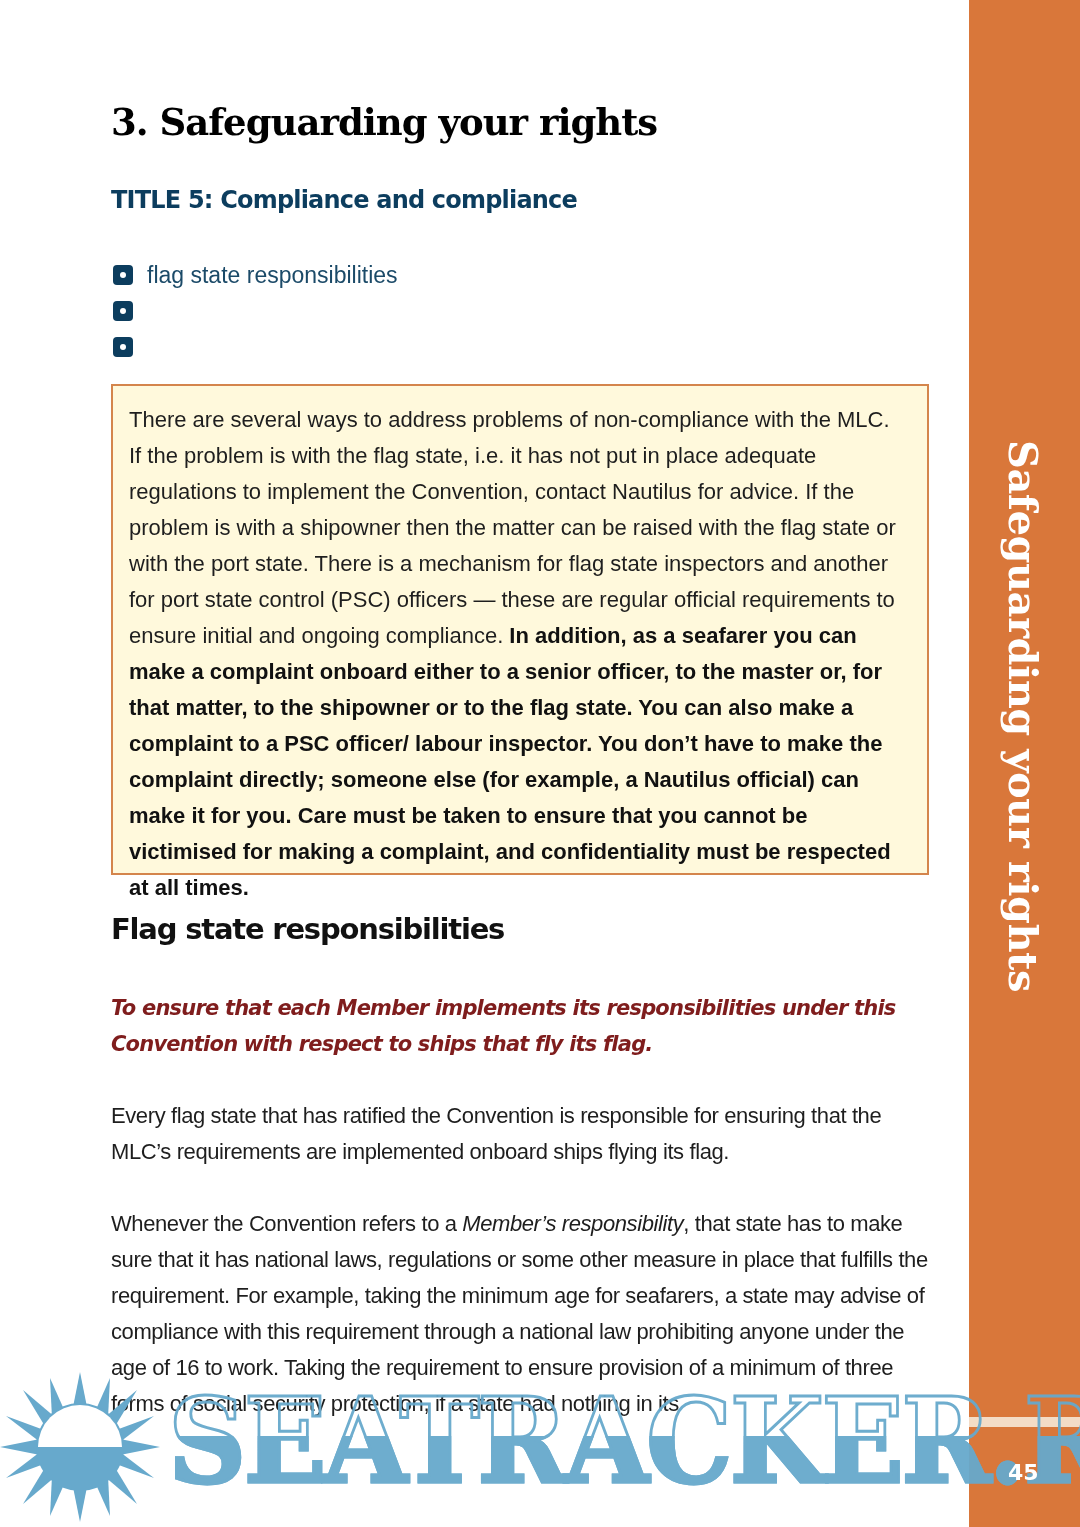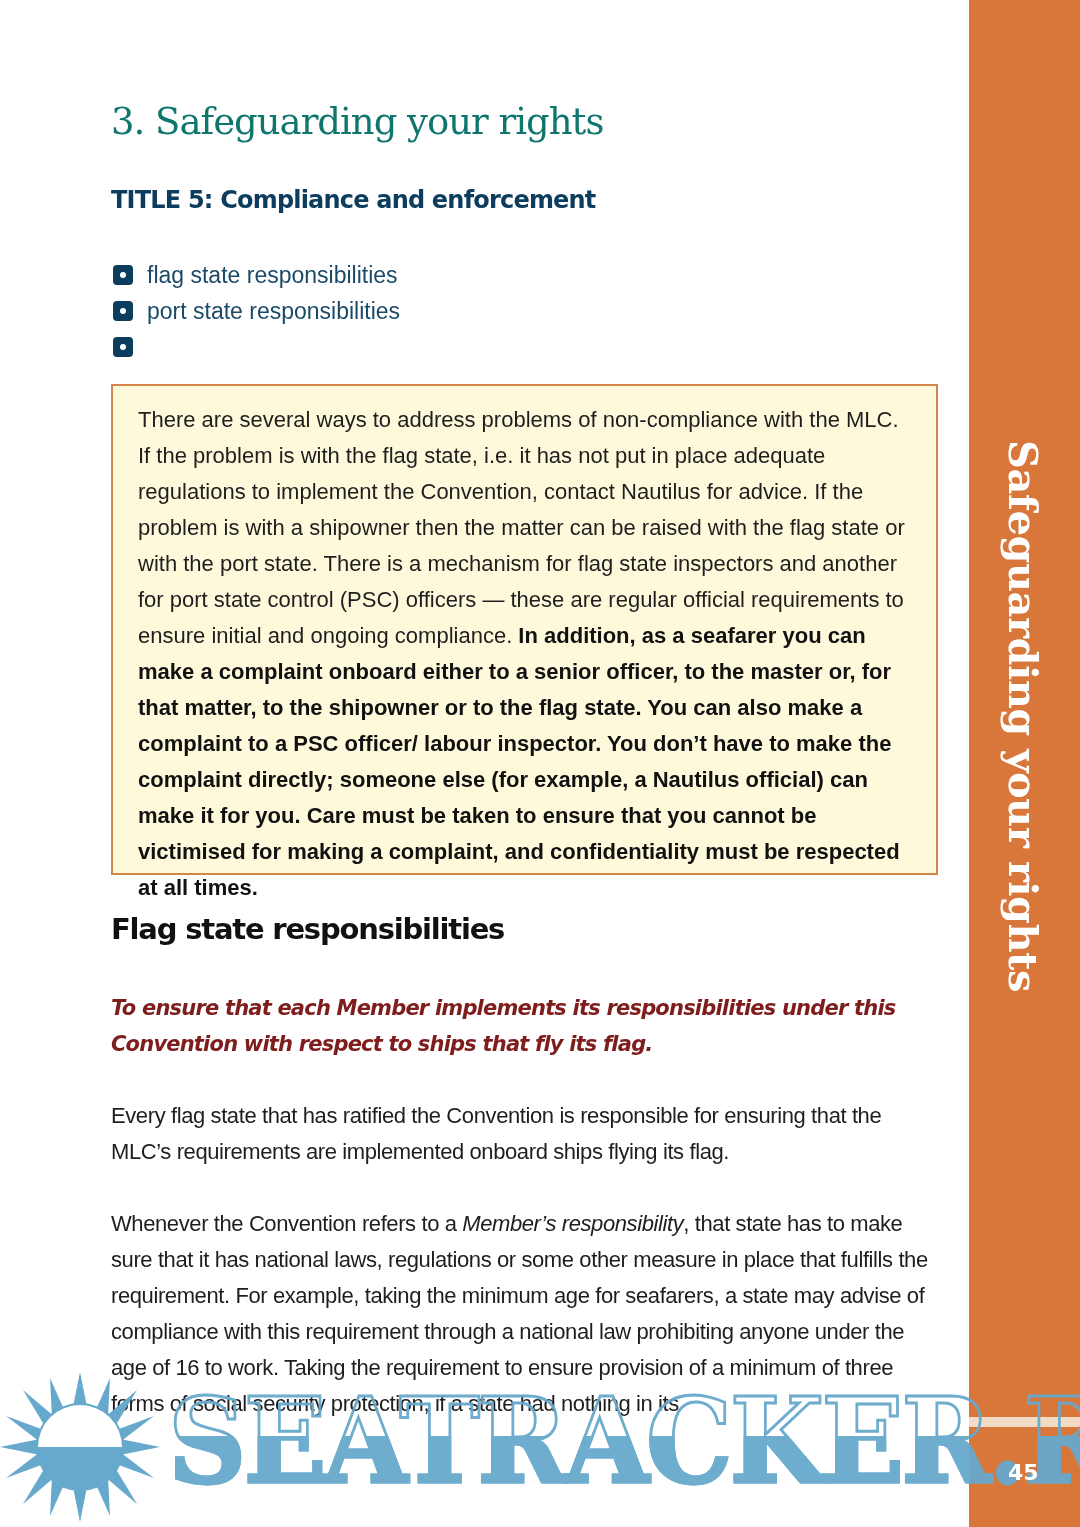--- a/index.html
+++ b/index.html
@@ -27,22 +27,22 @@
     line-height: 54px;
   }
   .page-number {
     position: absolute; left: 1008px; top: 1460px;
     font-family: "DejaVu Sans", sans-serif; font-weight: bold; font-size: 22px;
     color: #ffffff; z-index: 6;
   }
 
   .h1 {
     position: absolute; left: 111px; top: 100px;
-    font-family: "DejaVu Serif", serif; font-weight: normal;
-    font-size: 37px; color: #0f766e; letter-spacing: -1px; margin: 0;
+    font-family: "DejaVu Serif", serif; font-weight: bold;
+    font-size: 37px; color: #000000; letter-spacing: -1px; margin: 0;
   }
   .h2 {
     position: absolute; left: 111px; top: 186px;
     font-family: "DejaVu Sans", sans-serif; font-weight: bold;
     font-size: 24px; color: #0c3d5e; letter-spacing: -0.8px; margin: 0;
   }
   .bullets {
     position: absolute; left: 113px; top: 257px; margin: 0; padding: 0; list-style: none;
   }
   .bullets li {
@@ -54,21 +54,21 @@
     position: relative; margin-right: 14px; flex: none;
   }
   .bullet-icon::after {
     content: ""; position: absolute; left: 7px; top: 7px; width: 6px; height: 6px;
     border-radius: 50%; background: #ffffff;
   }
 
   .callout {
     position: absolute; left: 111px; top: 384px; width: 778px; height: 455px;
     background: #fff9dc; border: 2px solid #d4854c;
-    padding: 16px 20px 16px 25px;
+    padding: 16px 20px 16px 16px;
     font-family: "Liberation Sans", sans-serif; font-size: 22px; line-height: 36px;
     color: #1e1e1e;
   }
   .callout .bold { font-weight: bold; color: #111; }
 
   .h3 {
     position: absolute; left: 111px; top: 912px; margin: 0;
     font-family: "DejaVu Sans", sans-serif; font-weight: bold;
     font-size: 29px; color: #111; letter-spacing: -1.2px;
   }
@@ -103,30 +103,29 @@
 </head>
 <body>
 
 <div class="page">
 
   <div class="side-band"></div>
   <div class="side-stripe"></div>
   <div class="side-title">Safeguarding your rights</div>
 
   <h1 class="h1">3. Safeguarding your rights</h1>
-  <h2 class="h2">TITLE 5: Compliance and enforcement</h2>
+  <h2 class="h2">TITLE 5: Compliance and compliance</h2>
 
   <ul class="bullets">
     <li>
       <span class="bullet-icon"></span>
       <span>flag state responsibilities</span>
     </li>
     <li>
       <span class="bullet-icon"></span>
-      <span>port state responsibilities</span>
     </li>
     <li>
       <span class="bullet-icon"></span>
     </li>
   </ul>
 
   <div class="callout"><span>There are several ways to address problems of non-compliance with the MLC. If the problem is with the flag state, i.e. it has not put in place adequate regulations to implement the Convention, contact Nautilus for advice. If the problem is with a shipowner then the matter can be raised with the flag state or with the port state. There is a mechanism for flag state inspectors and another for port state control (PSC) officers — these are regular official requirements to ensure initial and ongoing compliance. </span><span class="bold">In addition, as a seafarer you can make a complaint onboard either to a senior officer, to the master or, for that matter, to the shipowner or to the flag state. You can also make a complaint to a PSC officer/ labour inspector. You don’t have to make the complaint directly; someone else (for example, a Nautilus official) can make it for you. Care must be taken to ensure that you cannot be victimised for making a complaint, and confidentiality must be respected at all times.</span></div>
 
   <h3 class="h3">Flag state responsibilities</h3>
   <p class="lead">To ensure that each Member implements its responsibilities under this Convention with respect to ships that fly its flag.</p>

